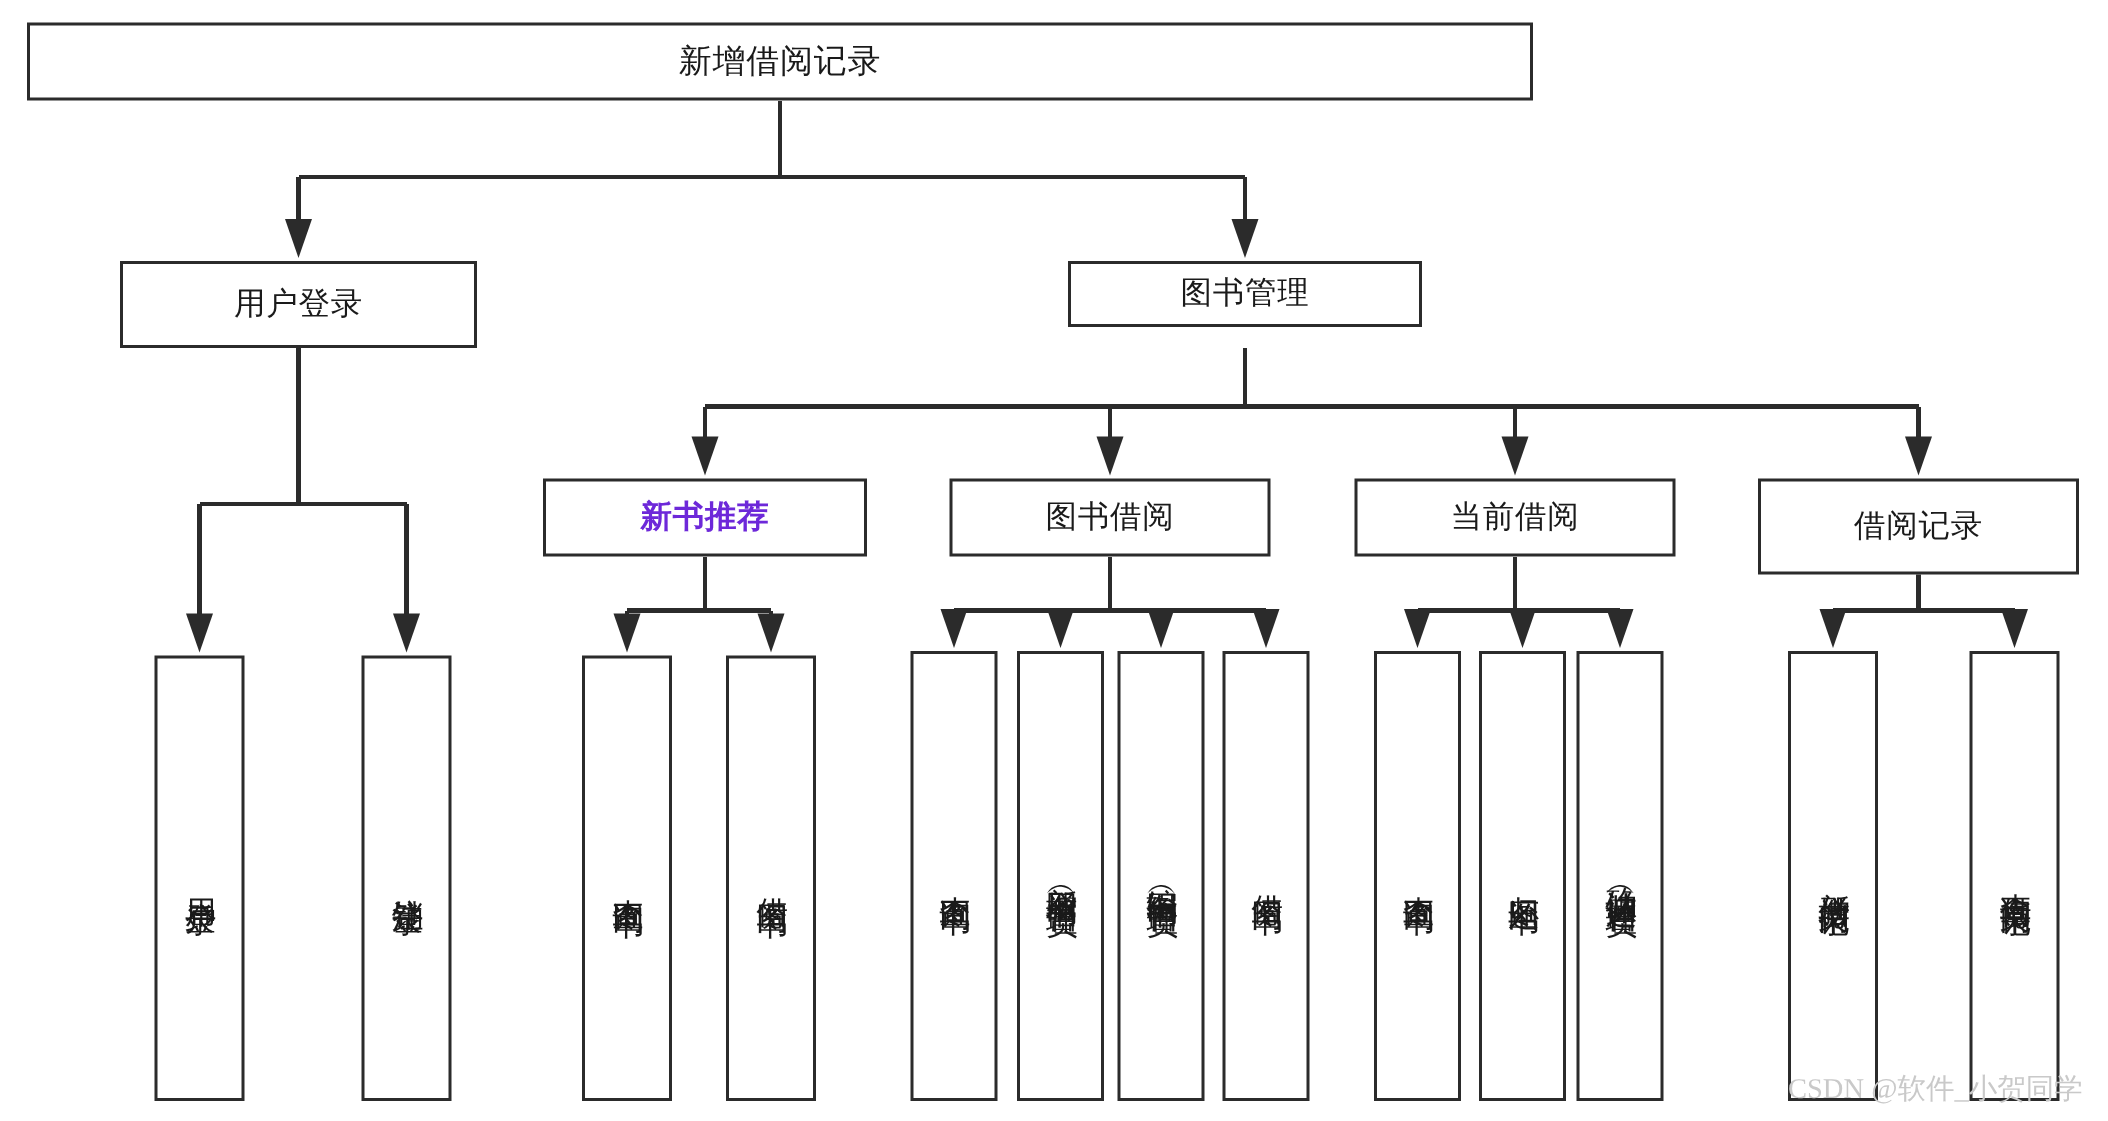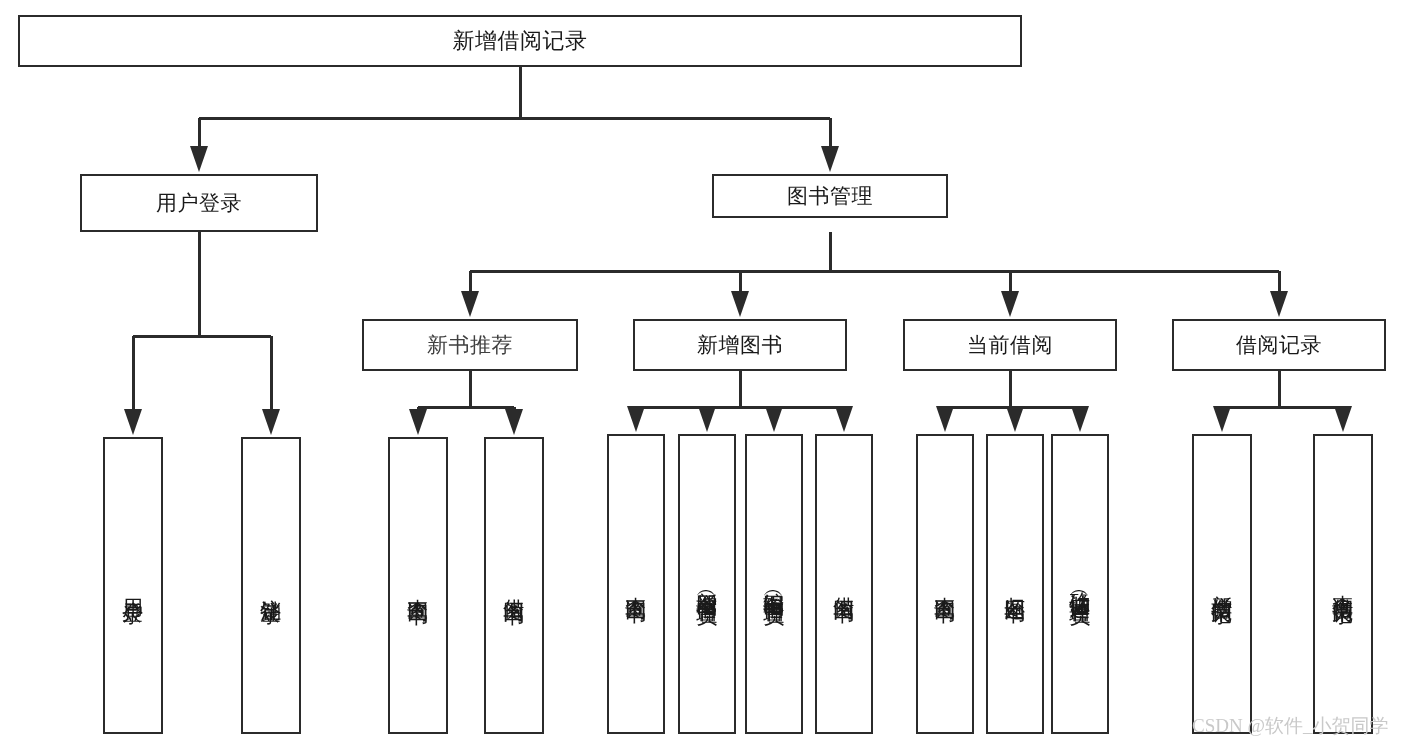--- a/index.html
+++ b/index.html
@@ -130,29 +130,29 @@
       <div class="node root" style="left: 18px; top: 15px; width: 1004px; height: 52px; border-color: rgb(43, 43, 43); background: rgb(255, 255, 255);">
         <span class="node-label" style="color: rgb(26, 26, 26);">新增借阅记录</span>
       </div>
       <div class="node level2" style="left: 80px; top: 174px; width: 238px; height: 58px; border-color: rgb(43, 43, 43); background: rgb(255, 255, 255);">
         <span class="node-label" style="color: rgb(26, 26, 26);">用户登录</span>
       </div>
       <div class="node level2" style="left: 712px; top: 174px; width: 236px; height: 44px; border-color: rgb(43, 43, 43); background: rgb(255, 255, 255);">
         <span class="node-label" style="color: rgb(26, 26, 26);">图书管理</span>
       </div>
       <div class="node level3" style="left: 362px; top: 319px; width: 216px; height: 52px; border-color: rgb(43, 43, 43); background: rgb(255, 255, 255);">
-        <span class="node-label" style="color: #404040;">新书推荐</span>
+        <span class="node-label" style="color: #6d28d9; font-weight: bold;">新书推荐</span>
       </div>
       <div class="node level3" style="left: 633px; top: 319px; width: 214px; height: 52px; border-color: rgb(43, 43, 43); background: rgb(255, 255, 255);">
-        <span class="node-label" style="color: rgb(26, 26, 26);">新增图书</span>
+        <span class="node-label" style="color: rgb(26, 26, 26);">图书借阅</span>
       </div>
       <div class="node level3" style="left: 903px; top: 319px; width: 214px; height: 52px; border-color: rgb(43, 43, 43); background: rgb(255, 255, 255);">
         <span class="node-label" style="color: rgb(26, 26, 26);">当前借阅</span>
       </div>
-      <div class="node level3" style="left: 1172px; top: 319px; width: 214px; height: 52px; border-color: rgb(43, 43, 43); background: rgb(255, 255, 255);">
+      <div class="node level3" style="left: 1172px; top: 319px; width: 214px; height: 64px; border-color: rgb(43, 43, 43); background: rgb(255, 255, 255);">
         <span class="node-label" style="color: rgb(26, 26, 26);">借阅记录</span>
       </div>
       <div class="node leaf" style="left: 103px; top: 437px; width: 60px; height: 297px; border-color: rgb(43, 43, 43); background: rgb(255, 255, 255);">
         <span class="node-label" style="color: rgb(26, 26, 26);">用户登录</span>
       </div>
       <div class="node leaf" style="left: 241px; top: 437px; width: 60px; height: 297px; border-color: rgb(43, 43, 43); background: rgb(255, 255, 255);">
         <span class="node-label" style="color: rgb(26, 26, 26);">注销登录</span>
       </div>
       <div class="node leaf" style="left: 388px; top: 437px; width: 60px; height: 297px; border-color: rgb(43, 43, 43); background: rgb(255, 255, 255);">
         <span class="node-label" style="color: rgb(26, 26, 26);">查询图书</span>

